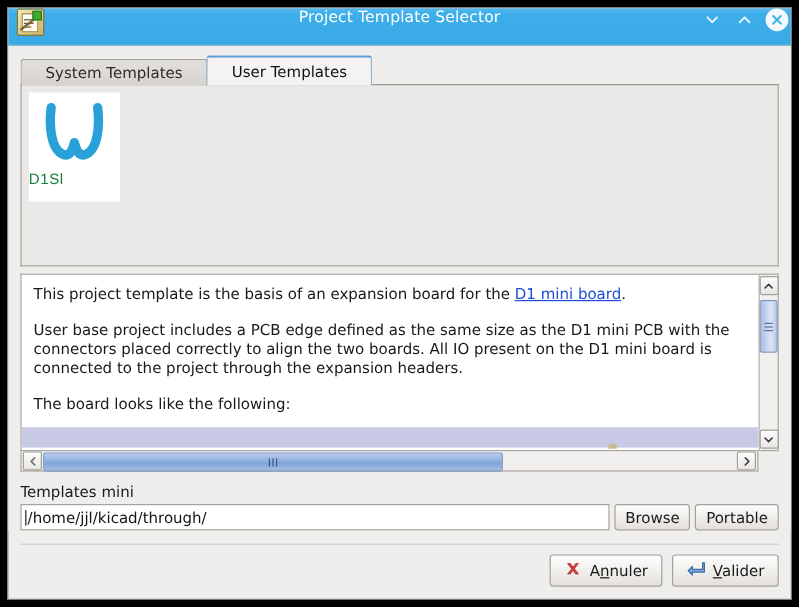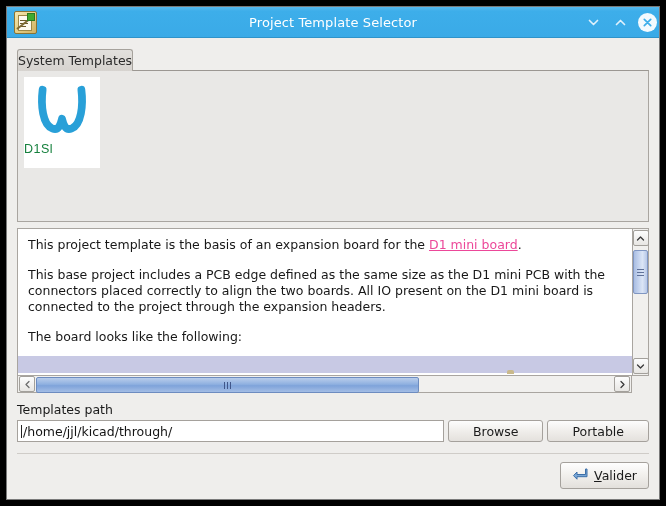--- a/index.html
+++ b/index.html
@@ -30,21 +30,21 @@
     box-shadow: 0 0 0 1px rgba(0,0,0,.25);
   }
 
   
   .titlebar {
     height: 31px;
     flex: 0 0 31px;
     background: linear-gradient(to bottom, #55b9ef 0%, #3daeea 14%, #3aaae7 100%);
     border-bottom: 1px solid #2f93c9;
     display: flex;
-    align-items: center;
+    align-items: flex-start;
     position: relative;
     padding: 0 2px 0 7px;
     box-sizing: border-box;
   }
   .app-icon {
     width: 21px; height: 21px;
     border-radius: 2px;
     background: linear-gradient(135deg,#f3e7b4 0%, #e6d28a 45%, #cfb063 100%);
     border: 1px solid #8a7434;
     position: relative;
@@ -114,21 +114,21 @@
   
   .tabstrip {
     display: flex;
     align-items: flex-end;
     height: 25px;
     position: relative;
     z-index: 3;
   }
   .tab {
     height: 22px;
-    padding: 0 0;
+    padding: 0 20px;
     display: flex; align-items: center;
     font-size: 12.5px;
     color: #2b2b2b;
     background: linear-gradient(to bottom,#e2e0dd 0%, #d6d3cf 100%);
     border: 1px solid #a6a29c;
     border-bottom: none;
     border-radius: 3px 3px 0 0;
     margin-right: -1px;
     cursor: pointer;
     box-sizing: border-box;
@@ -202,21 +202,21 @@
     padding: 8px 10px 0 10px;
     box-sizing: border-box;
     overflow: hidden;
     position: relative;
     font-size: 12.5px;
     line-height: 16px;
     color: #181818;
   }
   .desc-body p { margin: 0 0 14px 0; }
   .desc-link {
-    color: #ec4899;
+    color: #1d4ed8;
   }
   .sel-bar {
     position: absolute;
     left: 0; right: 0;
     bottom: 2px;
     height: 17px;
     background: #c8c9e4;
   }
   .sel-bar .spot {
     position: absolute;
@@ -324,21 +324,21 @@
     font-size: 12.5px;
     color: #141414;
     cursor: text;
   }
   .path-input .caret {
     width: 1px; height: 13px; background: #222; margin-right: 1px;
   }
   .btn {
     height: 22px;
     min-width: 54px;
-    padding: 0 24px;
+    padding: 0 8px;
     background: linear-gradient(to bottom,#fdfdfd 0%, #f0eeeb 50%, #e4e1dd 100%);
     border: 1px solid #a5a19c;
     border-radius: 3px;
     font-size: 12.5px;
     color: #1a1a1a;
     display: flex; align-items: center; justify-content: center;
     cursor: pointer;
     box-sizing: border-box;
   }
 
@@ -399,36 +399,39 @@
       </div>
     </div>
   </div>
 
   <div class="client">
 
     <div class="tabstrip">
       <div class="tab">
         <span>System Templates</span>
       </div>
+      <div class="tab active">
+        <span>User Templates</span>
+      </div>
     </div>
 
     <div class="thumb-panel">
       <div class="tile">
         <svg class="logo" viewBox="0 0 64 64">
           <path d="M12 8 C10 24 12 44 22 48 C29 51 31 42 32 38 C33 42 35 51 42 48 C52 44 54 24 52 8" fill="none" stroke="#29a0d8" stroke-width="8" stroke-linecap="round" stroke-linejoin="round"></path>
         </svg>
         <div class="tile-label">D1Sl</div>
       </div>
     </div>
 
     <div class="desc-wrap">
       <div class="desc-row">
         <div class="desc-body">
           <p><span>This project template is the basis of an expansion board for the </span><a class="desc-link" href="#">D1 mini board</a><span>.</span></p>
-          <p>This base project includes a PCB edge defined as the same size as the D1 mini PCB with the connectors placed correctly to align the two boards. All IO present on the D1 mini board is connected to the project through the expansion headers.</p>
+          <p>User base project includes a PCB edge defined as the same size as the D1 mini PCB with the connectors placed correctly to align the two boards. All IO present on the D1 mini board is connected to the project through the expansion headers.</p>
           <p>The board looks like the following:</p>
           <div class="sel-bar">
               <span class="spot"></span>
             </div>
         </div>
 
         <div class="vscroll">
           <div class="sb-arrow">
             <svg width="9" height="9" viewBox="0 0 9 9">
                 <path d="M1.5 6 L4.5 3 L7.5 6" fill="none" stroke="#3b3b3b" stroke-width="1.3" stroke-linecap="round" stroke-linejoin="round"></path>
@@ -464,36 +467,45 @@
         </div>
         <div class="sb-arrow">
           <svg width="9" height="9" viewBox="0 0 9 9">
               <path d="M3 1.5 L6 4.5 L3 7.5" fill="none" stroke="#3b3b3b" stroke-width="1.3" stroke-linecap="round" stroke-linejoin="round"></path>
             </svg>
         </div>
       </div>
     </div>
 
     <div class="path-section">
-      <div class="path-label">Templates path</div>
+      <div class="path-label">Templates mini</div>
       <div class="path-row">
         <div class="path-input" placeholder="">
           <span class="caret"></span>
           <span>/home/jjl/kicad/through/</span>
         </div>
         <div class="btn">Browse</div>
         <div class="btn">Portable</div>
       </div>
     </div>
 
   </div>
 
   <div class="footer">
     <div class="abtn">
       <span>
+        <svg width="15" height="15" viewBox="0 0 15 15">
+          <path d="M3 2.6 L5.2 2.6 L12 11.3 L9.8 11.3 Z" fill="#d93b3b" stroke="#a31e1e" stroke-width=".6"></path>
+          <path d="M12 2.6 L9.8 2.6 L3 11.3 L5.2 11.3 Z" fill="#e04a4a" stroke="#a31e1e" stroke-width=".6"></path>
+        </svg>
+      </span>
+      <span><span>A</span><u>n</u><span>nuler</span></span>
+    </div>
+    <div class="abtn">
+      <span>
         <svg width="16" height="15" viewBox="0 0 16 15">
           <path d="M13.5 2 L13.5 7.5 L5 7.5 L5 5 L1.5 8.6 L5 12.2 L5 9.7 L15 9.7 L15 2 Z" fill="#7aa7d6" stroke="#3d6fa8" stroke-width="1" stroke-linejoin="round"></path>
         </svg>
       </span>
       <span><span></span><u>V</u><span>alider</span></span>
     </div>
   </div>
 
 </div>
 

